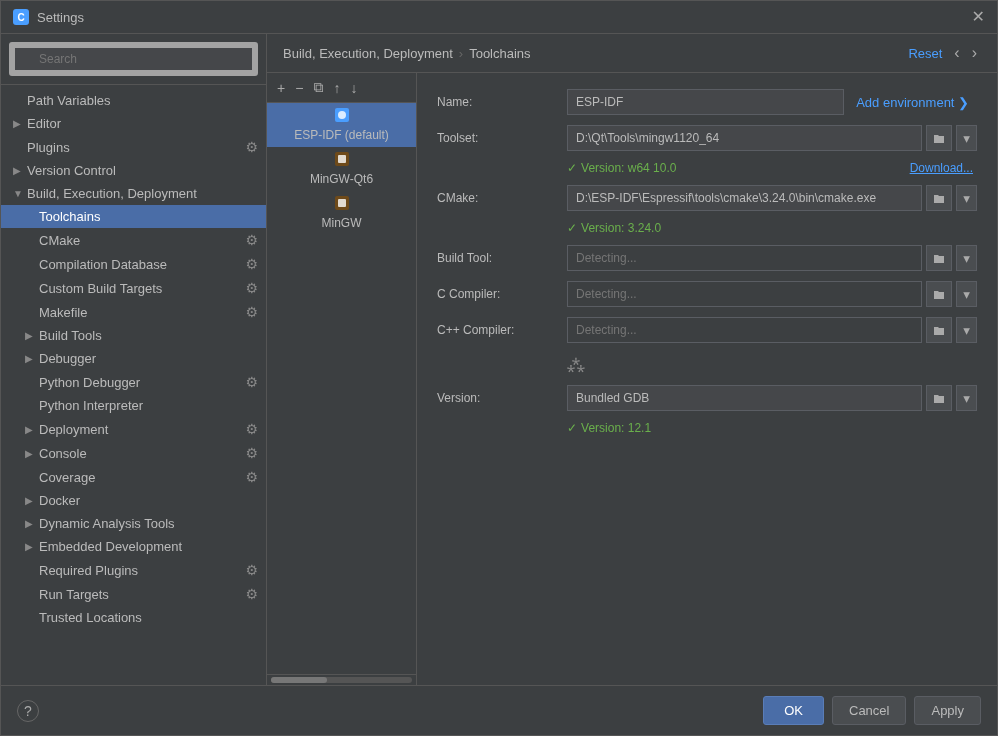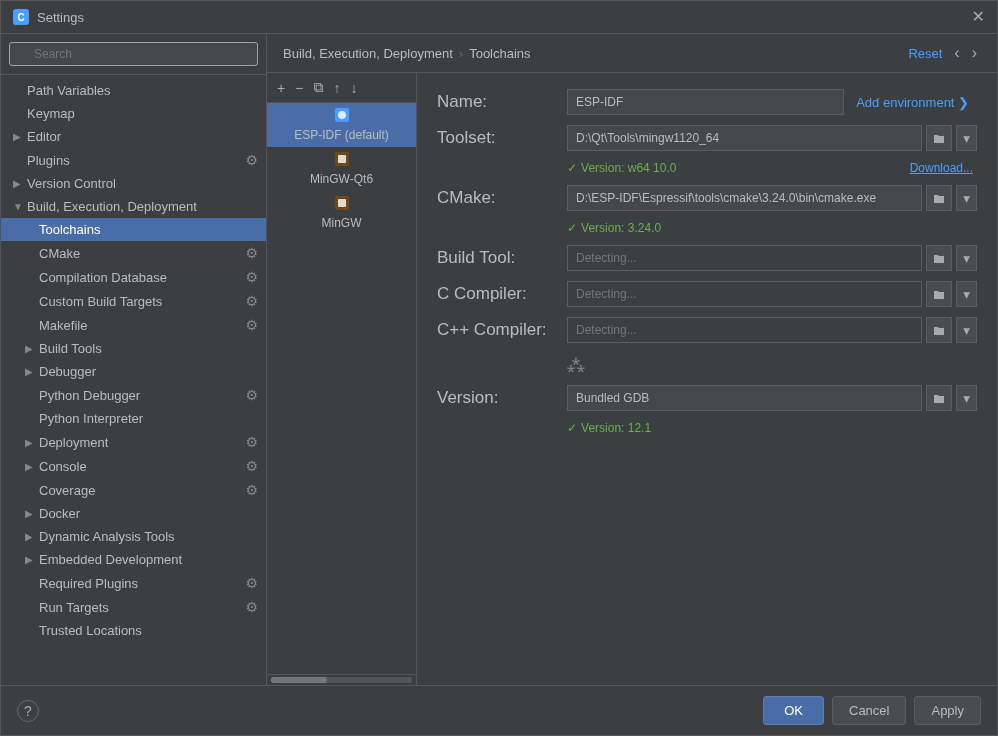--- a/index.html
+++ b/index.html
@@ -72,21 +72,21 @@
       flex-direction: column;
       flex-shrink: 0;
     }
     .search-box {
       padding: 8px;
       border-bottom: 1px solid #555;
     }
     .search-input {
       width: 100%;
       background: #45474a;
-      border: 1px solid #a3a3a3;
+      border: 6px solid #a3a3a3;
       color: #a3a3a3;
       padding: 4px 8px 4px 24px;
       border-radius: 3px;
       font-size: 12px;
       outline: none;
       position: relative;
     }
     .search-wrapper {
       position: relative;
     }
@@ -230,21 +230,21 @@
     .form-area::-webkit-scrollbar-thumb { background: #555; }
     .form-row {
       display: flex;
       align-items: center;
       margin-bottom: 10px;
     }
     .form-label {
       width: 130px;
       flex-shrink: 0;
       color: #bbbbbb;
-      font-size: 17px;
+      font-size: 12px;
     }
     .form-input-group {
       flex: 1;
       display: flex;
       align-items: center;
       gap: 4px;
     }
     .form-input {
       flex: 1;
       background: #45474a;
@@ -428,24 +428,20 @@
           <input class="search-input" type="text" placeholder="Search" style="">
         </div>
       </div>
       <div class="sidebar-tree">
 
         <div class="tree-item">
           <span class="expand-arrow"></span>
           <span>Path Variables</span>
         </div>
 
-        <div class="tree-item">
-          <span class="expand-arrow"></span>
-          <span>Keymap</span>
-        </div>
 
         <div class="tree-item">
           <span class="expand-arrow">▶</span>
           <span>Editor</span>
         </div>
 
         <div class="tree-item">
           <span class="expand-arrow"></span>
           <span>Plugins</span>
           <span class="gear-badge">⚙</span>

